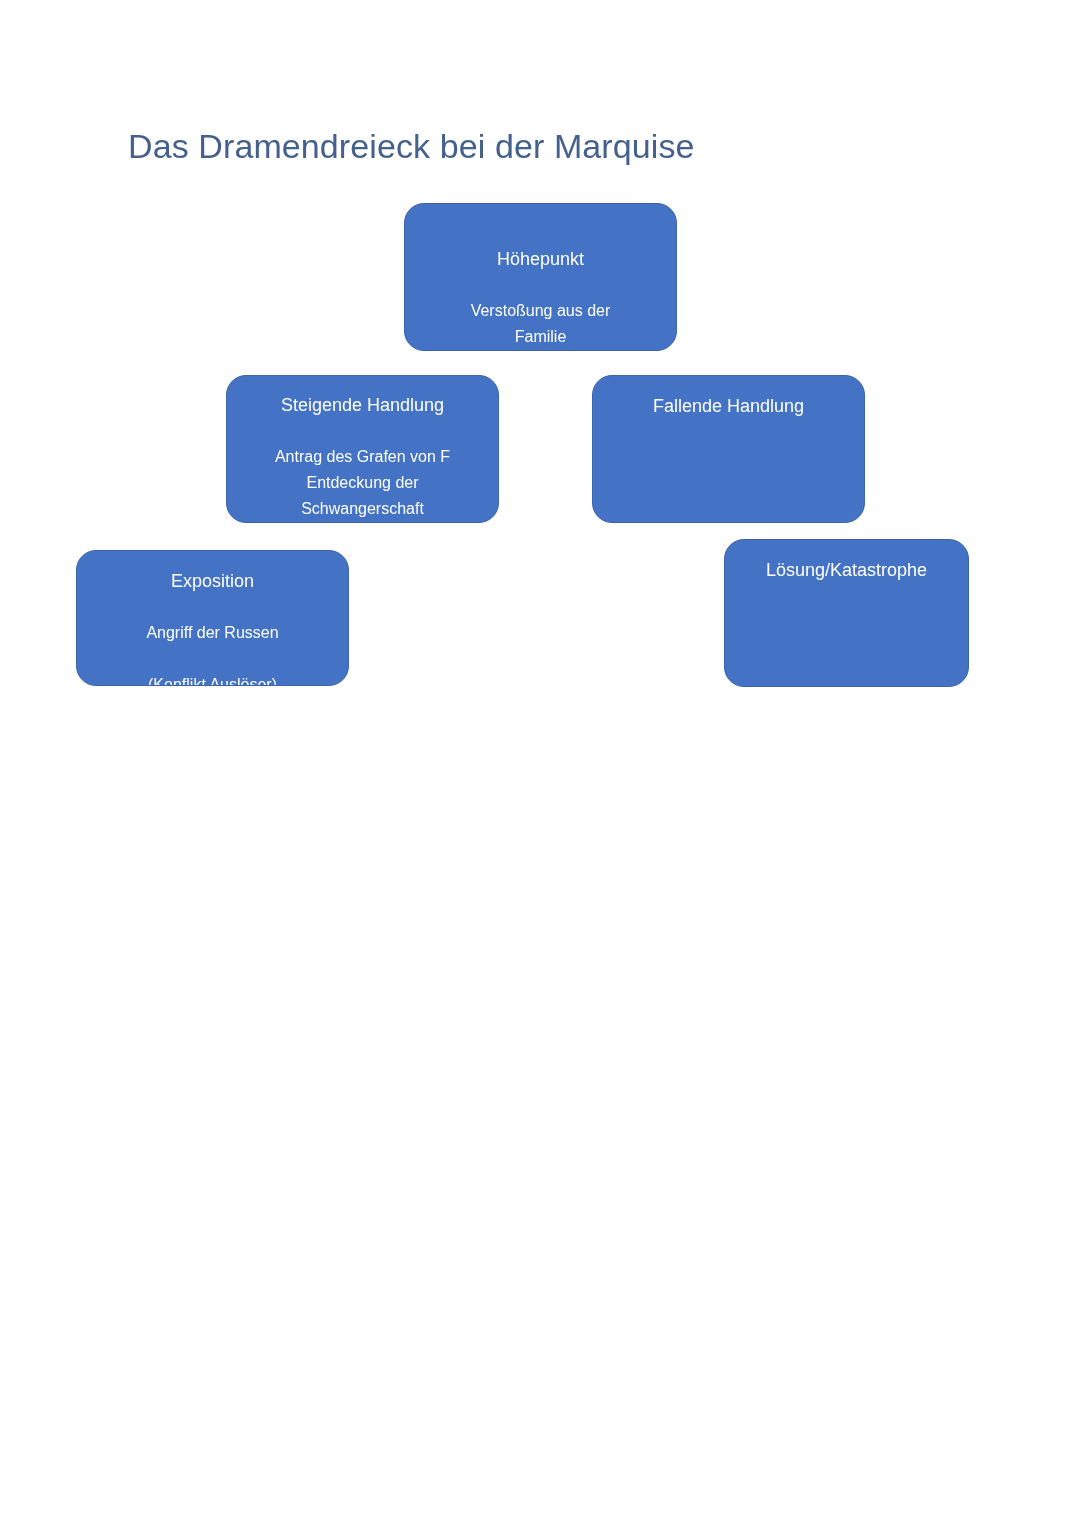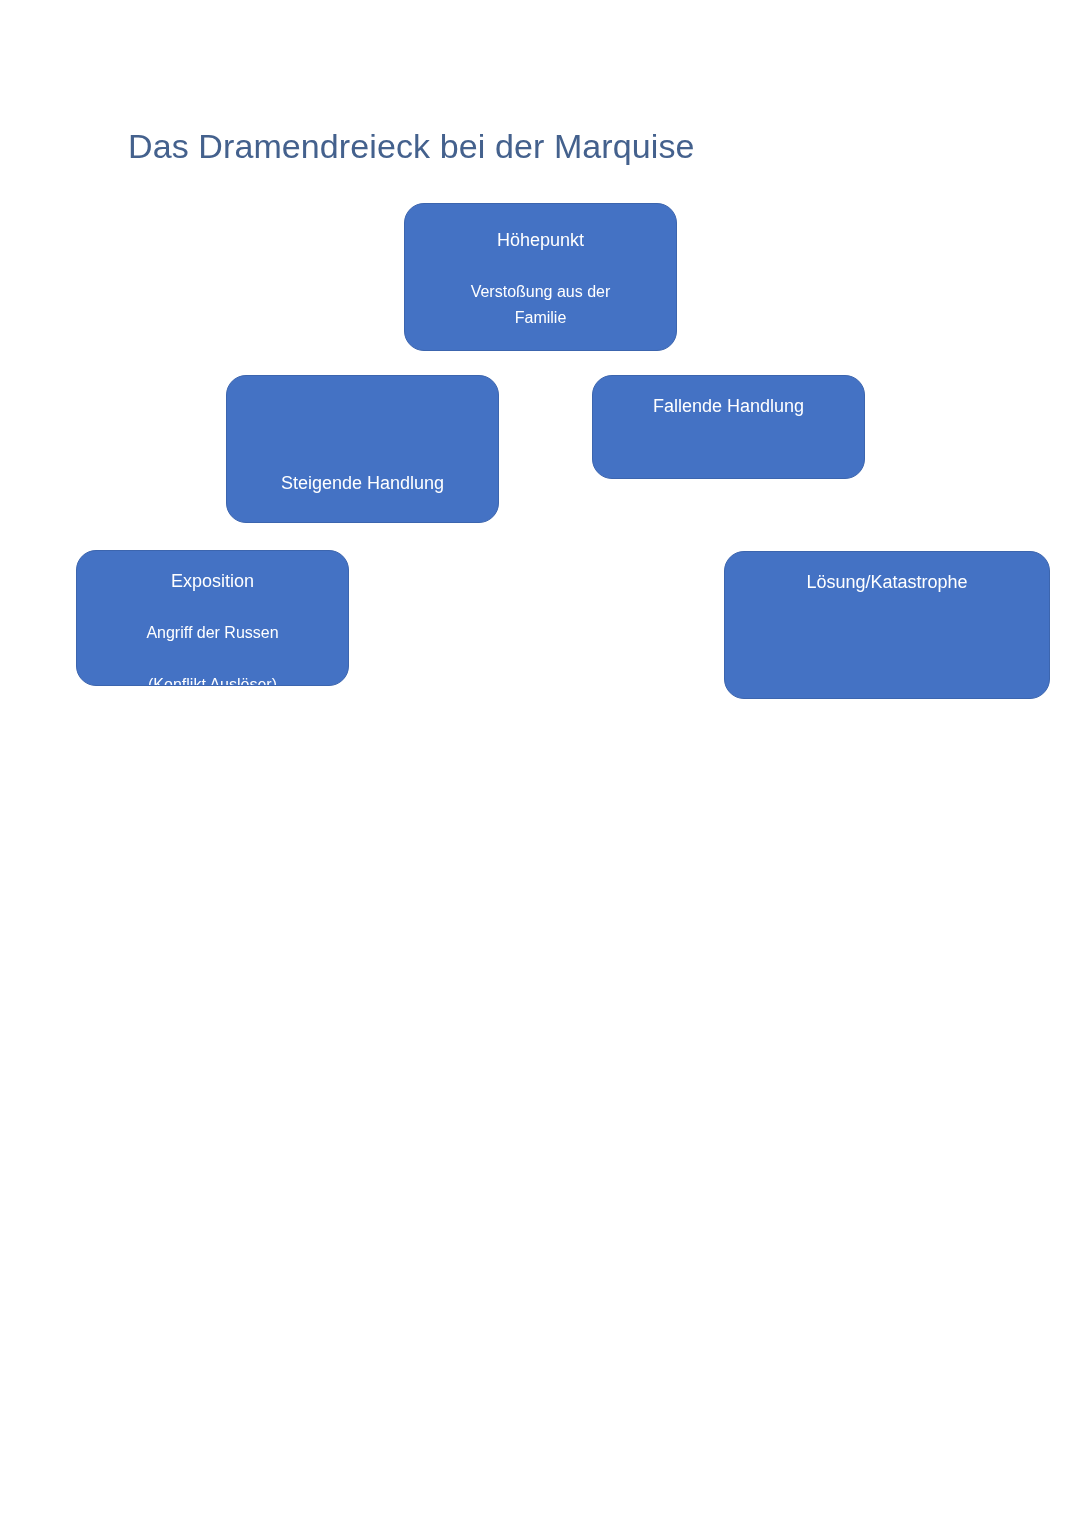--- a/index.html
+++ b/index.html
@@ -85,60 +85,59 @@
     display: block;
     height: 26px;
   }
 
   
   #node-hoehepunkt {
     left: 404px;
     top: 203px;
     width: 273px;
     height: 148px;
-    justify-content: center;
+    justify-content: flex-end;
     padding-top: 4px;
   }
 
   #node-steigende {
     left: 226px;
     top: 375px;
     width: 273px;
     height: 148px;
     justify-content: flex-end;
     padding-top: 17px;
   }
 
   #node-fallende {
     left: 592px;
     top: 375px;
     width: 273px;
-    height: 104px;
+    height: 148px;
     justify-content: flex-start;
     padding-top: 17px;
   }
 
   #node-exposition {
     left: 76px;
     top: 538px;
     width: 273px;
     height: 136px;
     justify-content: flex-start;
     padding-top: 17px;
     margin-top: 12px;
   }
 
   #node-loesung {
     left: 724px;
     top: 539px;
-    width: 326px;
+    width: 245px;
     height: 148px;
     justify-content: flex-start;
     padding-top: 17px;
-    margin-top: 12px;
   }
 </style>
 </head>
 <body>
 
 <div id="page">
 
   <div id="doc-title">Das Dramendreieck bei der Marquise</div>
 
   <div id="diagram">
@@ -151,20 +150,25 @@
           <span class="line">Verstoßung aus der</span>
           <span class="line">Familie</span>
         </div>
       </div>
     </div>
 
     <div class="node" id="node-steigende">
       <div class="node-inner">
         <div class="node-heading">Steigende Handlung</div>
         <span class="spacer"></span>
+        <div class="node-body">
+          <span class="line">Antrag des Grafen von F</span>
+          <span class="line">Entdeckung der</span>
+          <span class="line">Schwangerschaft</span>
+        </div>
       </div>
     </div>
 
     <div class="node" id="node-fallende">
       <div class="node-inner">
         <div class="node-heading">Fallende Handlung</div>
         <span class="spacer"></span>
       </div>
     </div>
 

